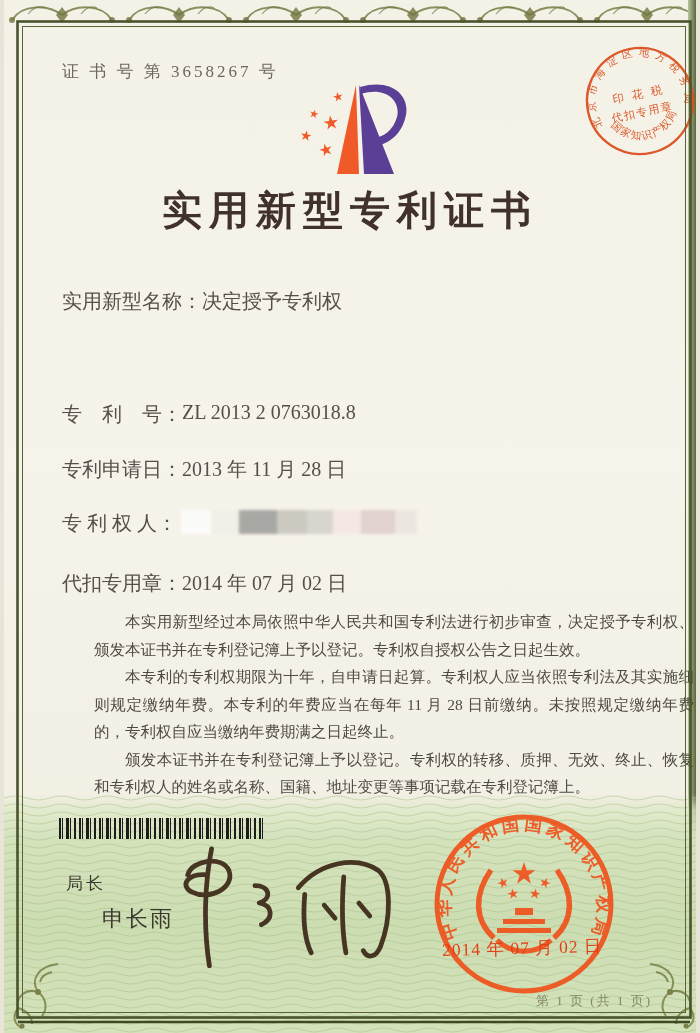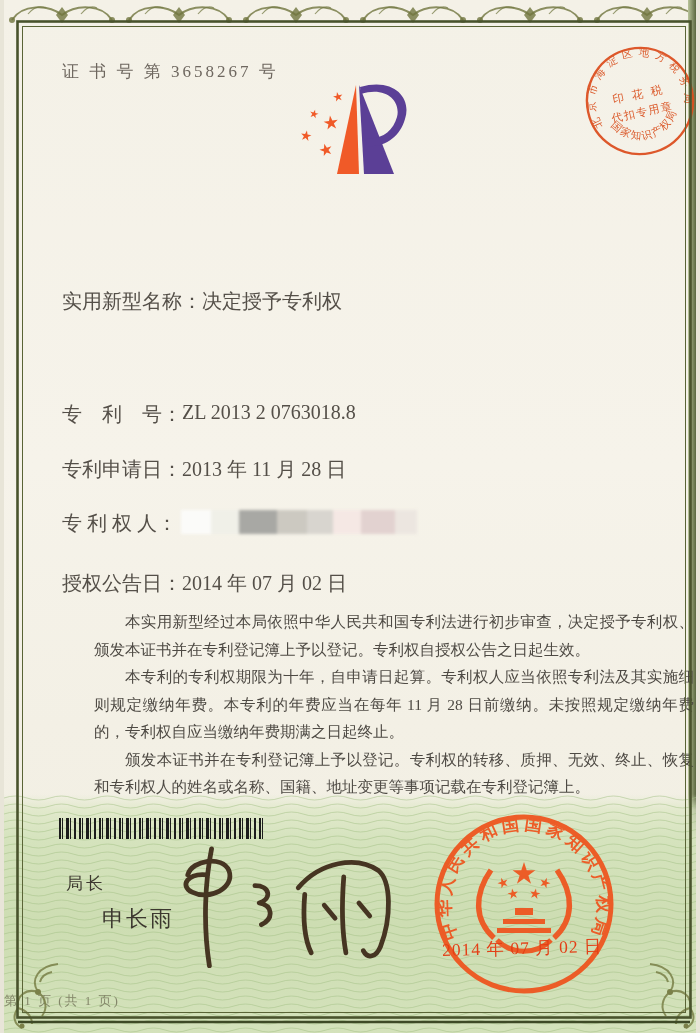--- a/index.html
+++ b/index.html
@@ -47,21 +47,21 @@
   
   .sig-title{position:absolute;left:62px;top:872px;font-size:17px;color:#3c382f;letter-spacing:3px;z-index:2;}
   .sig-name{position:absolute;left:62px;top:904px;font-size:22px;color:#3c382f;letter-spacing:2px;z-index:2;margin-left:36px;}
   .sig-svg{position:absolute;left:140px;top:838px;z-index:2;}
   
   .seal{position:absolute;left:428px;top:812px;z-index:2;opacity:.95;}
   .seal text,.seal textPath{fill:#ee5620;font-weight:700;font-family:"Liberation Serif","DejaVu Serif",serif;}
   .seal-date{position:absolute;left:438px;top:936px;font-size:17.5px;color:#e33f16;
     letter-spacing:1px;transform:rotate(-1.5deg);z-index:3;white-space:pre;}
   
-  .footer{position:absolute;left:0;top:992px;width:648px;text-align:left;
+  .footer{position:absolute;left:0;top:992px;width:648px;text-align:right;
     font-size:13px;color:#84876a;letter-spacing:2px;z-index:2;}
   .corner{position:absolute;z-index:2;}
   .corner-bl{left:4px;top:958px;}
   .corner-br{left:638px;top:958px;transform:scaleX(-1);}
 </style>
 </head>
 <body>
 
 <div class="page">
 
@@ -133,30 +133,31 @@
     <g fill="#f05a28">
       <use href="#st" transform="translate(48,15) scale(5) rotate(-12)"></use>
       <use href="#st" transform="translate(24,32) scale(4.5) rotate(14)"></use>
       <use href="#st" transform="translate(41,41) scale(7.5) rotate(-8)"></use>
       <use href="#st" transform="translate(16,54) scale(5.5) rotate(10)"></use>
       <use href="#st" transform="translate(36,68) scale(6.5) rotate(-16)"></use>
     </g>
   </svg>
 
   
+  <h1 class="title">实用新型专利证书</h1>
 
   
   <div class="field f-name"><span>实用新型名称：</span><span>决定授予专利权</span></div>
   <div class="field f-no"><span>专　利　号：</span><span>ZL 2013 2 0763018.8</span></div>
   <div class="field f-file"><span>专利申请日：</span><span>2013 年 11 月 28 日</span></div>
   <div class="field f-own">
     <span>专 利 权 人：</span>
     <span class="redact"><span class="rb1"></span><span class="rb2"></span><span class="rb3"></span><span class="rb4"></span><span class="rb5"></span><span class="rb6"></span><span class="rb7"></span><span class="rb8"></span></span>
   </div>
-  <div class="field f-grant"><span>授权公告日：</span><span>2014 年 07 月 02 日</span></div>
+  <div class="field f-grant"><span>代扣专用章：</span><span>2014 年 07 月 02 日</span></div>
 
   
   <div class="paras">
     <p>本实用新型经过本局依照中华人民共和国专利法进行初步审查，决定授予专利权、颁发本证书并在专利登记簿上予以登记。专利权自授权公告之日起生效。</p>
     <p>本专利的专利权期限为十年，自申请日起算。专利权人应当依照专利法及其实施细则规定缴纳年费。本专利的年费应当在每年 11 月 28 日前缴纳。未按照规定缴纳年费的，专利权自应当缴纳年费期满之日起终止。</p>
     <p>颁发本证书并在专利登记簿上予以登记。专利权的转移、质押、无效、终止、恢复和专利权人的姓名或名称、国籍、地址变更等事项记载在专利登记簿上。</p>
   </div>
 
   
   <div class="barcode"></div>

